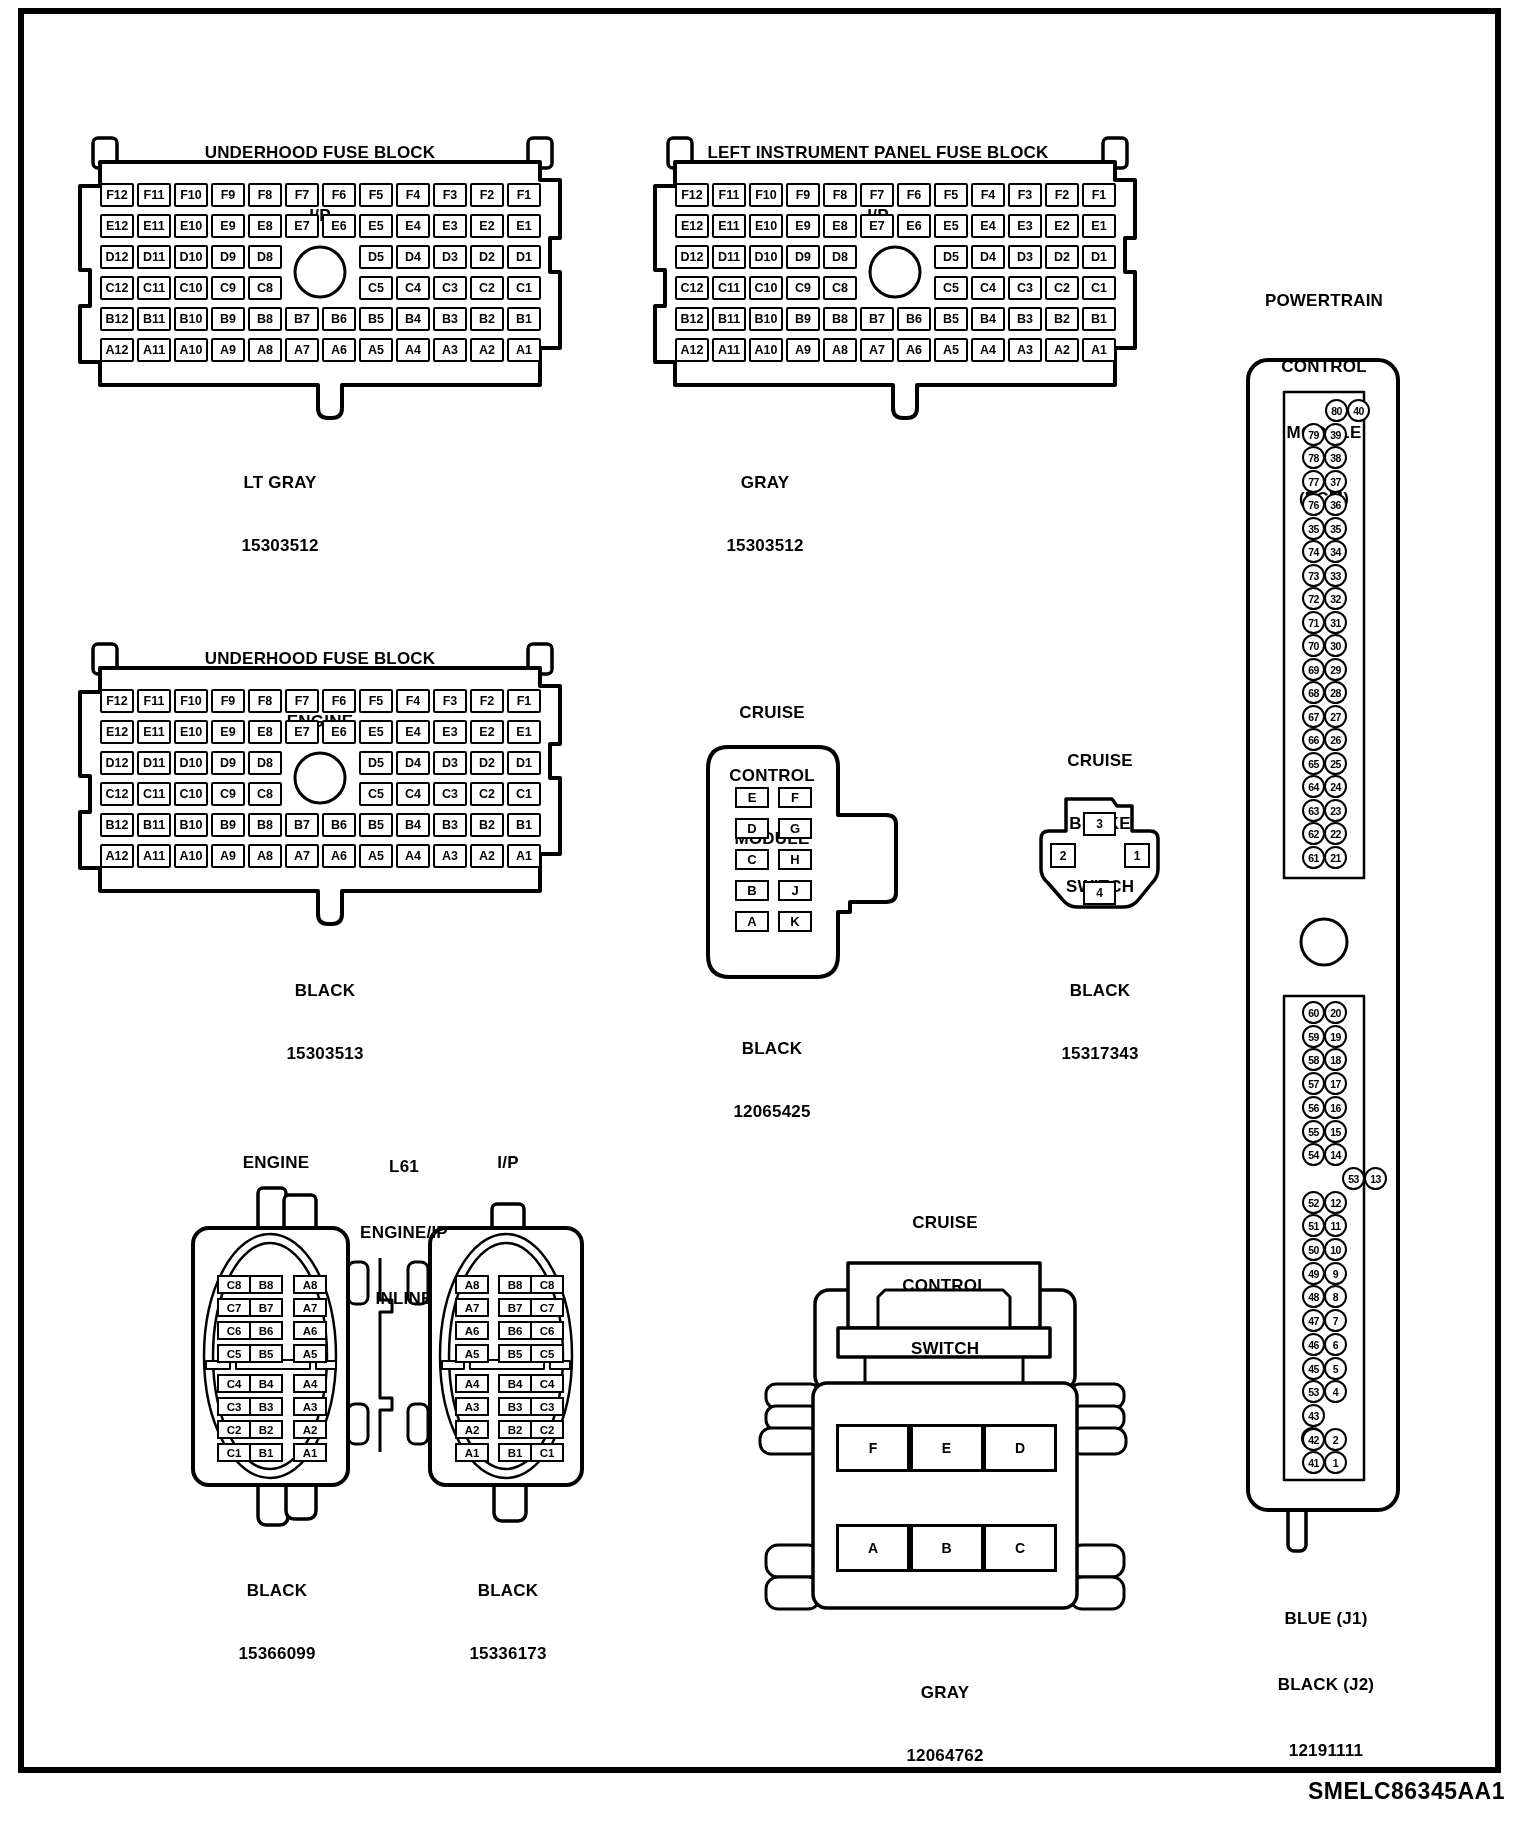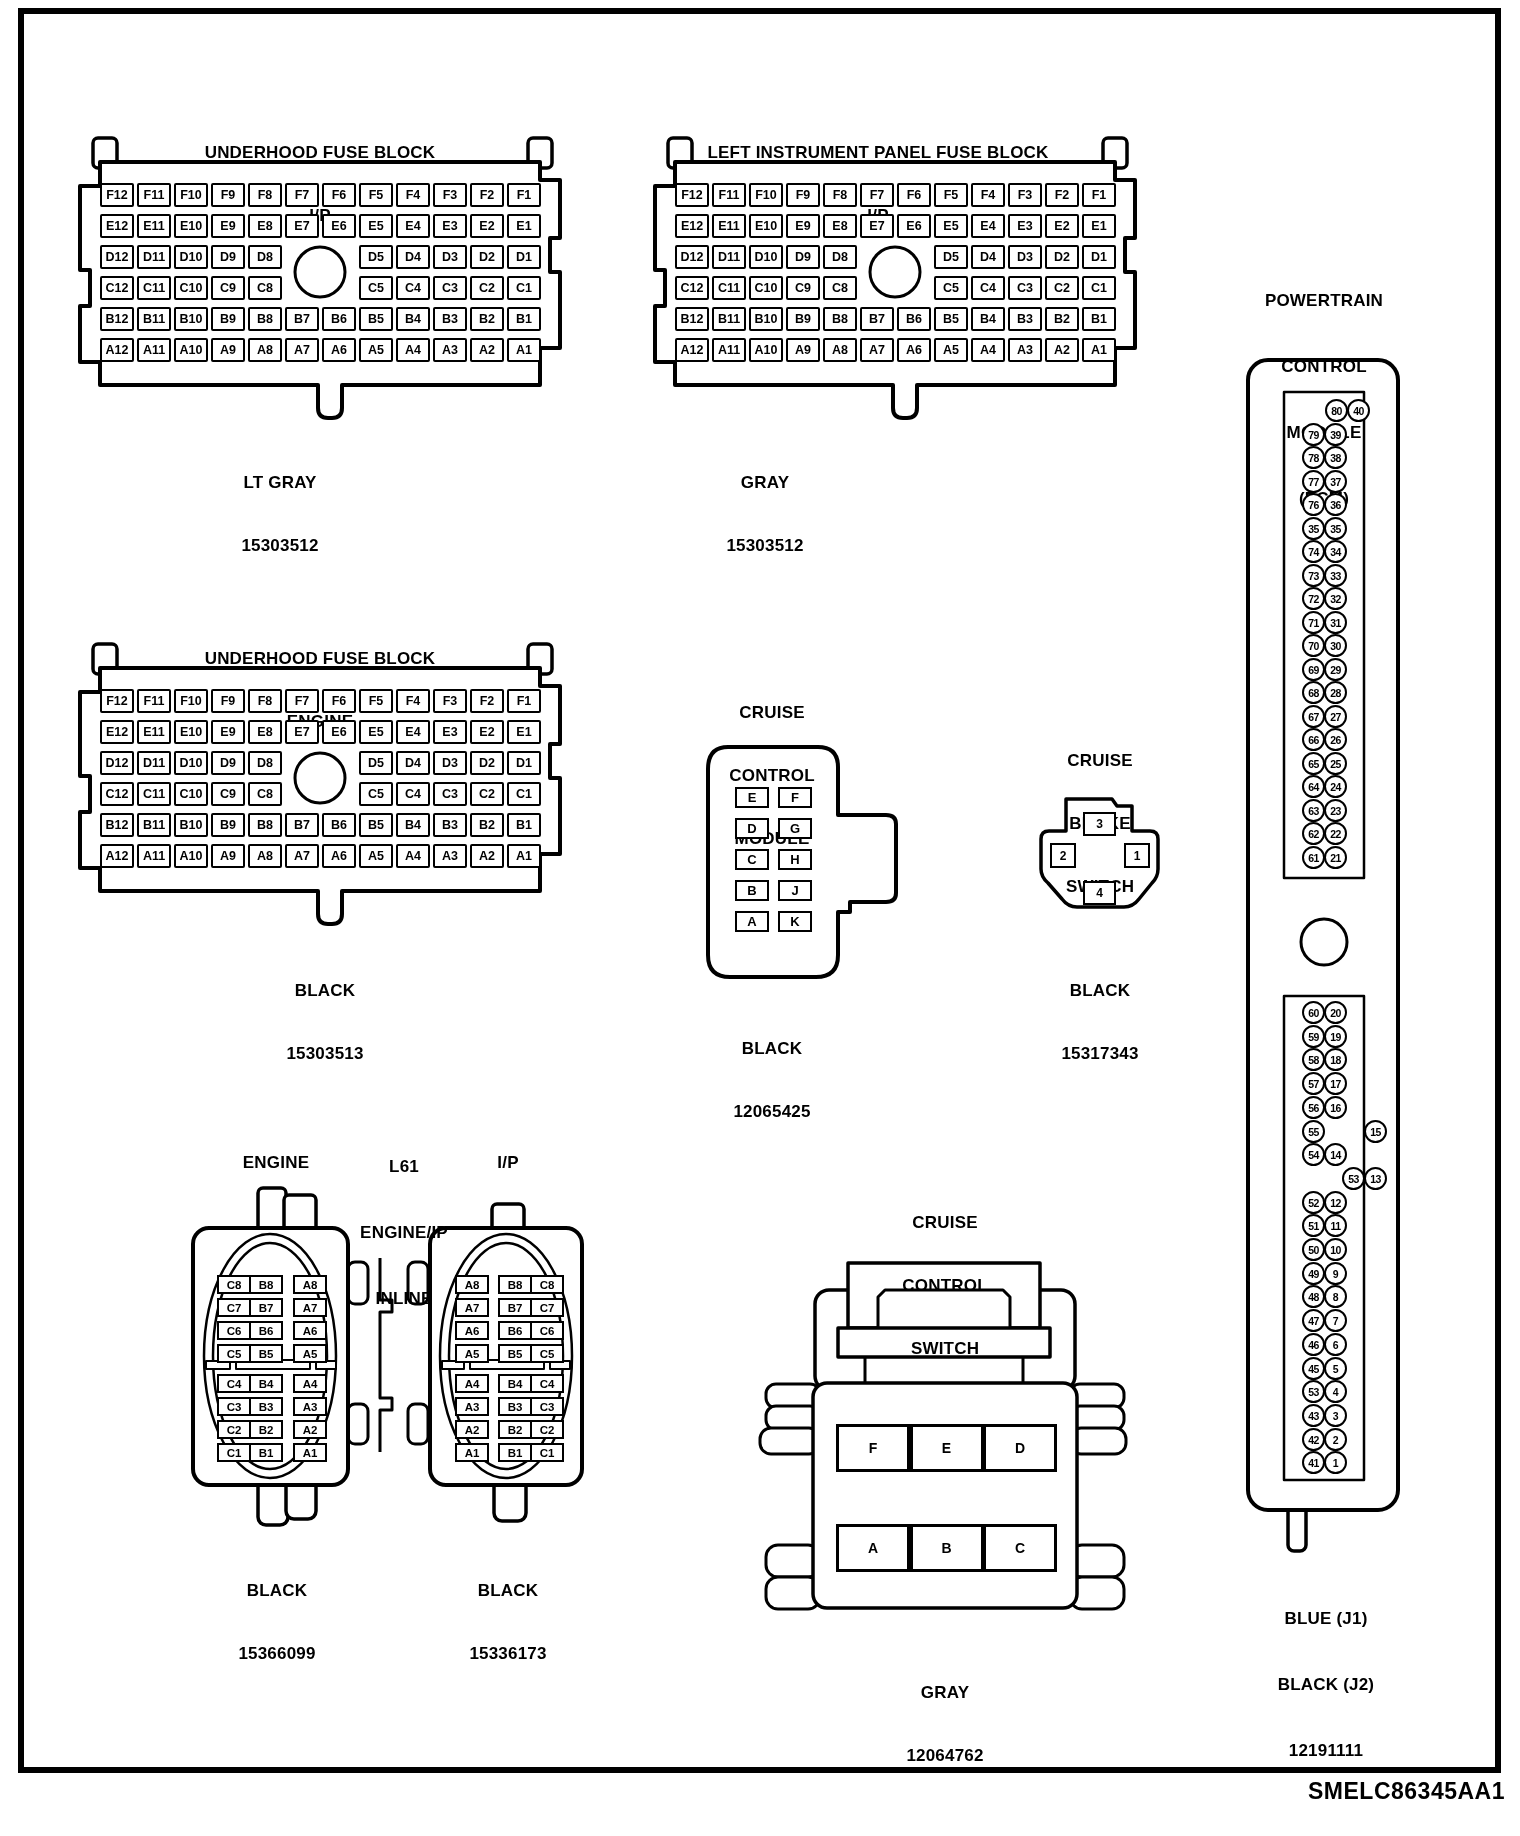--- a/index.html
+++ b/index.html
@@ -530,21 +530,21 @@
         <div class="pcm-pin">18</div>
       </div>
       <div class="pcm-row" style="top: 71px;">
         <div class="pcm-pin">57</div>
         <div class="pcm-pin">17</div>
       </div>
       <div class="pcm-row" style="top: 95px;">
         <div class="pcm-pin">56</div>
         <div class="pcm-pin">16</div>
       </div>
-      <div class="pcm-row" style="top: 119px; gap: 40px;">
+      <div class="pcm-row" style="top: 119px;">
         <div class="pcm-pin">55</div>
         <div class="pcm-pin">15</div>
       </div>
       <div class="pcm-row" style="top: 142px;">
         <div class="pcm-pin">54</div>
         <div class="pcm-pin">14</div>
       </div>
       <div class="pcm-row" style="top: 166px; margin-left: 40px;">
         <div class="pcm-pin">53</div>
         <div class="pcm-pin">13</div>
@@ -578,21 +578,21 @@
         <div class="pcm-pin">6</div>
       </div>
       <div class="pcm-row" style="top: 356px;">
         <div class="pcm-pin">45</div>
         <div class="pcm-pin">5</div>
       </div>
       <div class="pcm-row" style="top: 379px;">
         <div class="pcm-pin">53</div>
         <div class="pcm-pin">4</div>
       </div>
-      <div class="pcm-row" style="top: 403px;">
+      <div class="pcm-row" style="top: 403px; flex-direction: column;">
         <div class="pcm-pin">43</div>
         <div class="pcm-pin">3</div>
       </div>
       <div class="pcm-row" style="top: 427px;">
         <div class="pcm-pin">42</div>
         <div class="pcm-pin">2</div>
       </div>
       <div class="pcm-row" style="top: 450px;">
         <div class="pcm-pin">41</div>
         <div class="pcm-pin">1</div>

